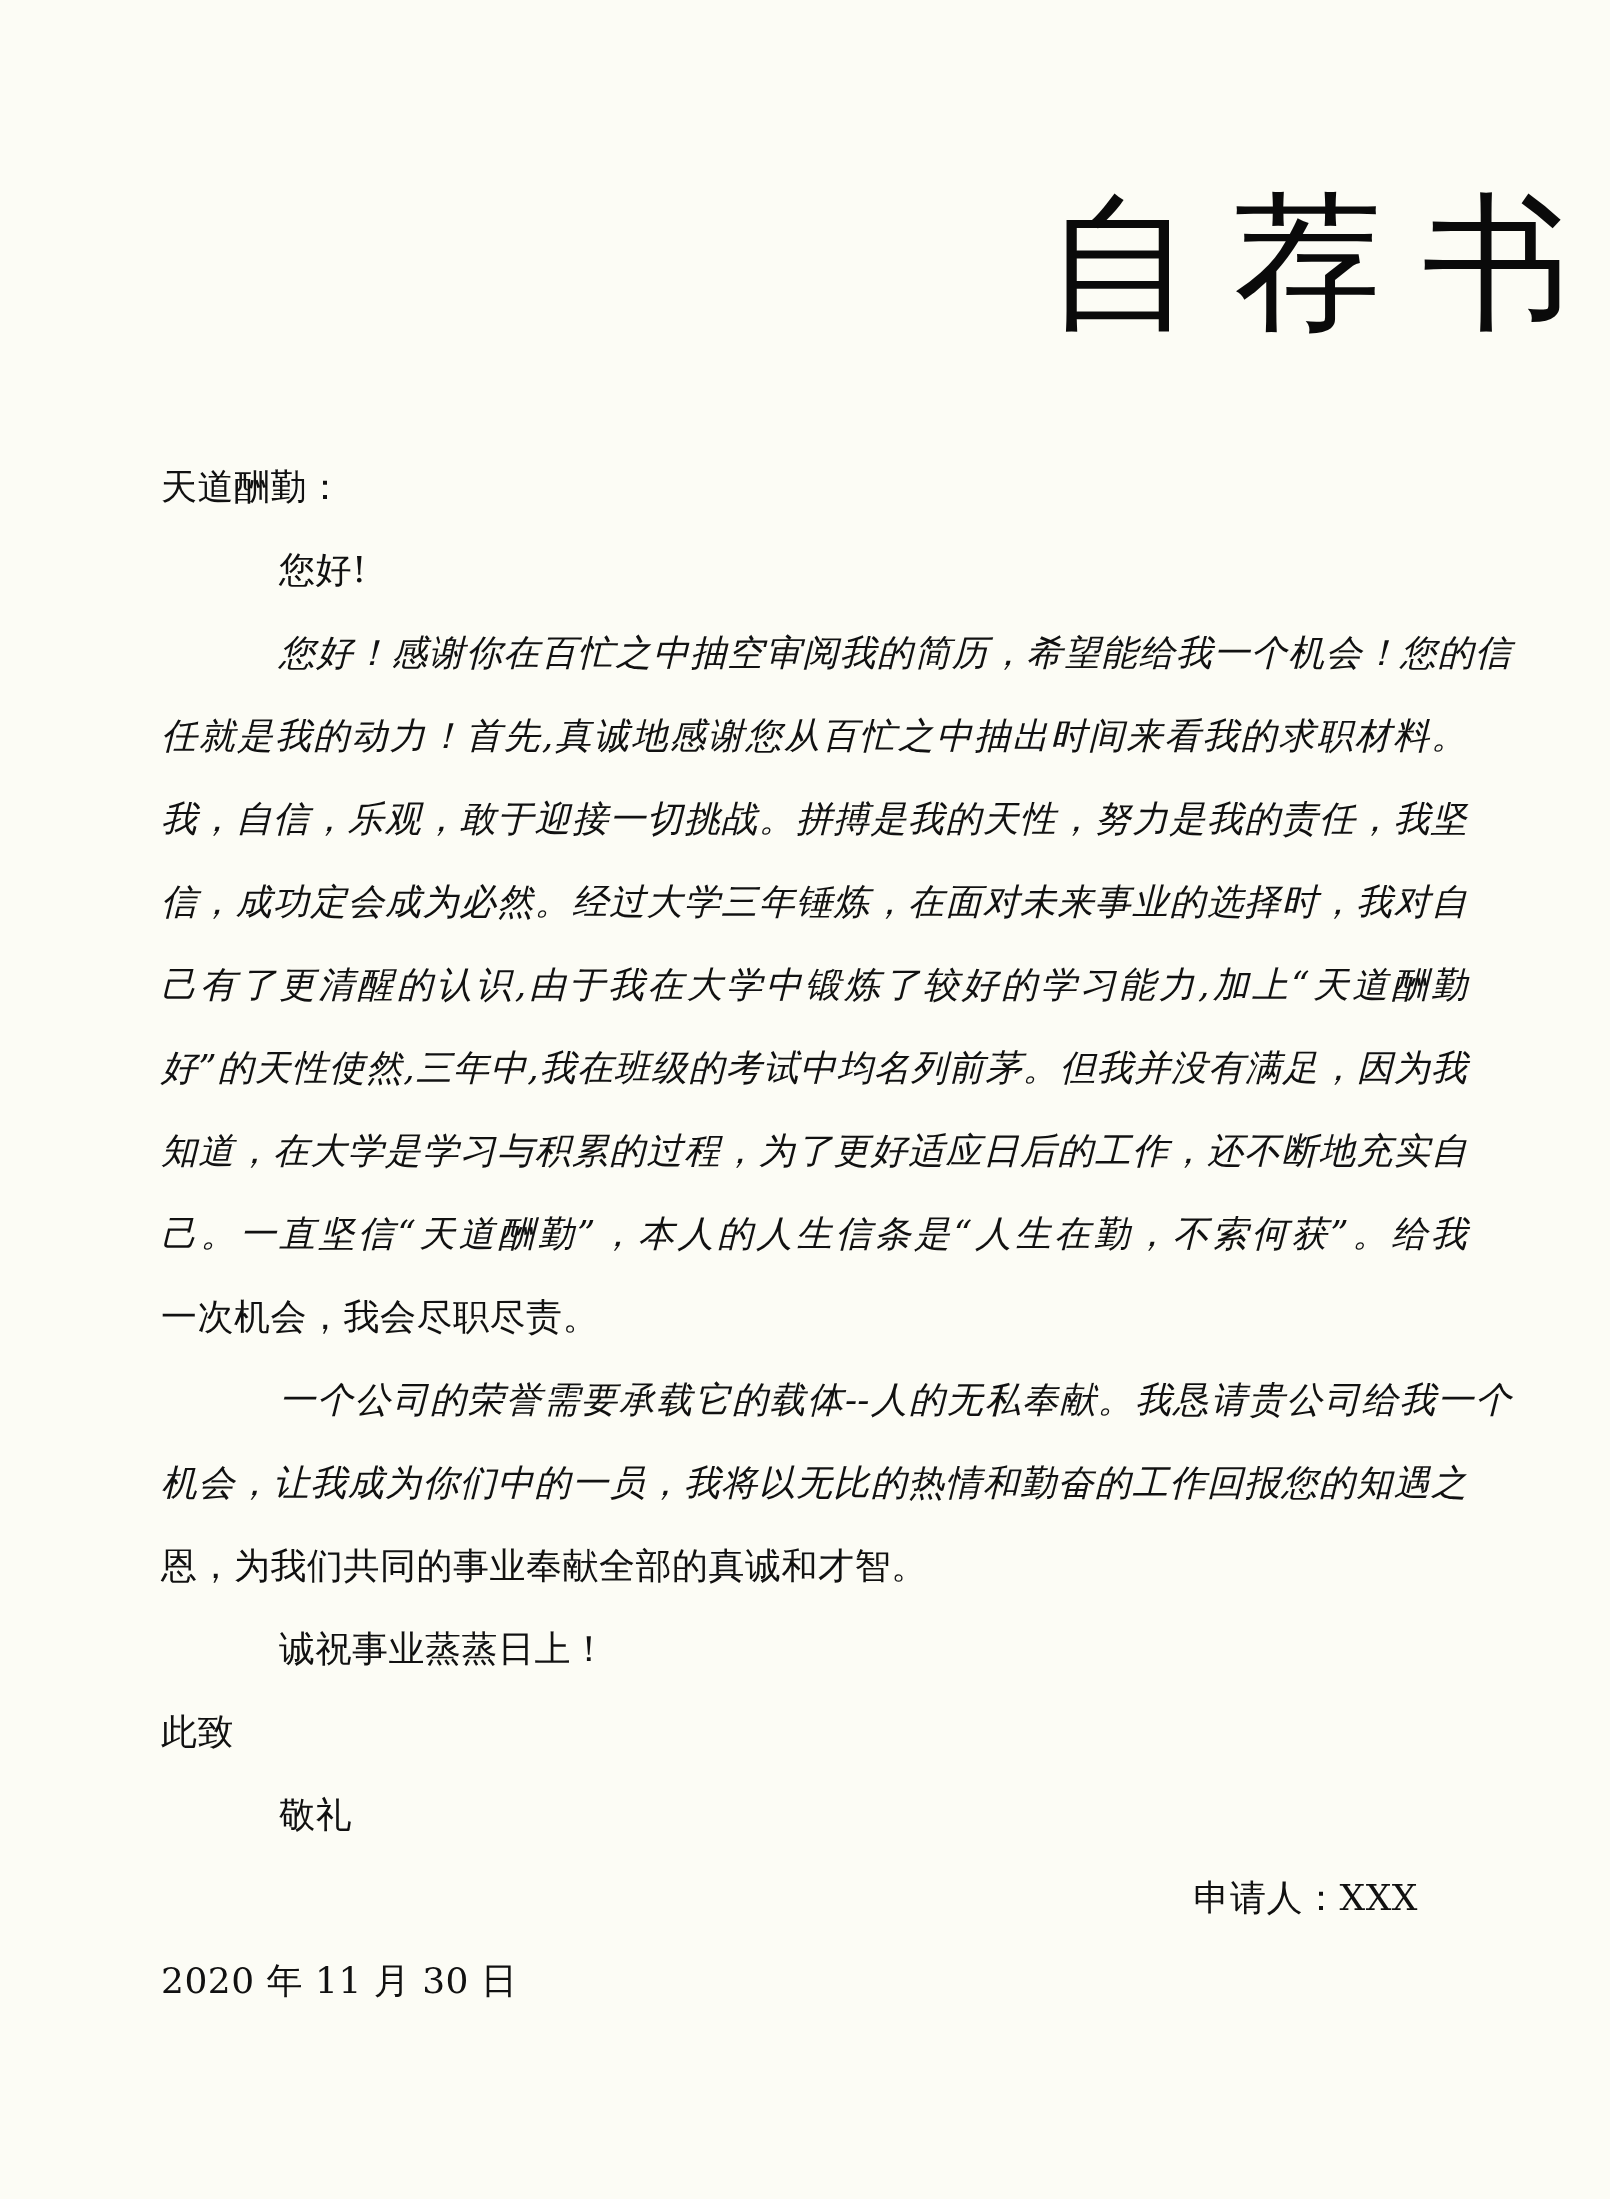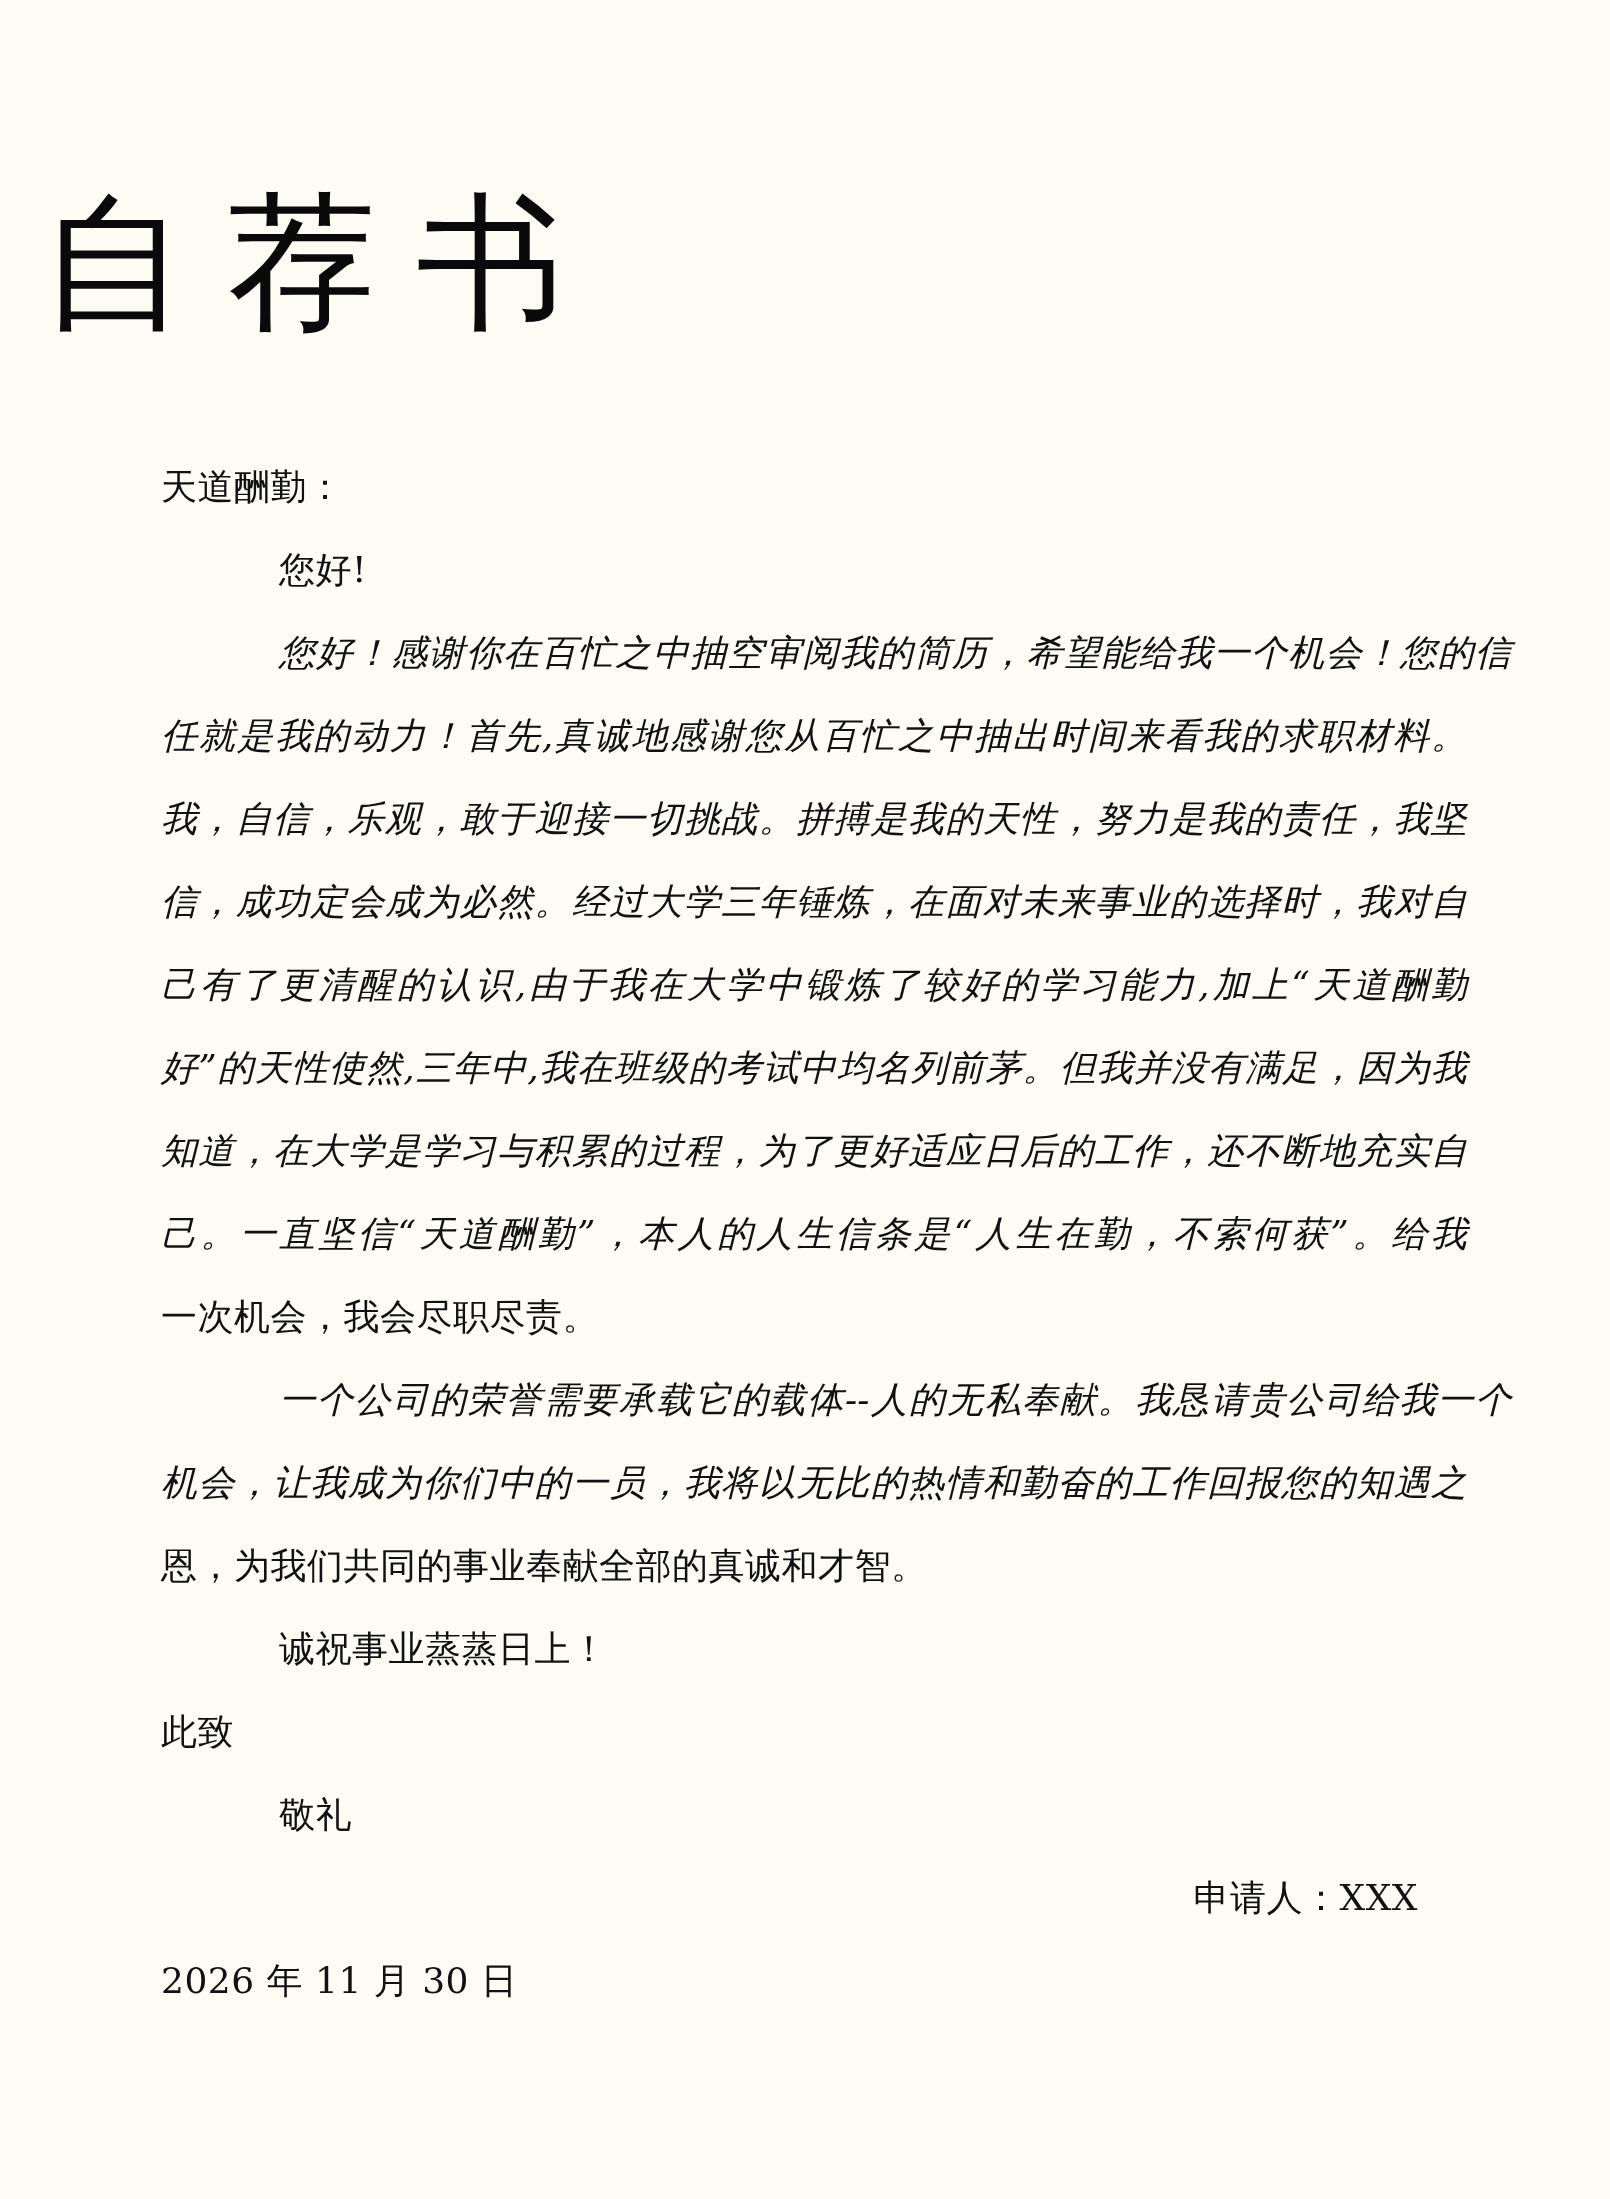--- a/index.html
+++ b/index.html
@@ -8,21 +8,21 @@
     background: #fcfcf5;
     position: relative;
     overflow: hidden;
     font-family: "DejaVu Serif", "Liberation Serif", serif;
     color: #111;
   }
   .title {
     position: absolute;
     left: 0; width: 1610px;
     top: 178px;
-    text-align: left;
+    text-align: right;
     font-family: "DejaVu Sans", "Liberation Sans", sans-serif;
     font-size: 148px;
     line-height: 170px;
     letter-spacing: 40px;
     padding-left: 40px;
     box-sizing: border-box;
     font-weight: normal;
     color: #0a0a0a;
   }
   .line {
@@ -67,13 +67,13 @@
 <div>
   <div class="line indent justify" style="top:1378px">一个公司的荣誉需要承载它的载体--人的无私奉献。我恳请贵公司给我一个</div>
   <div class="line justify" style="top:1461px">机会，让我成为你们中的一员，我将以无比的热情和勤奋的工作回报您的知遇之</div>
   <div class="line" style="top:1544px">恩，为我们共同的事业奉献全部的真诚和才智。</div>
 </div>
 
 <div class="line indent" style="top:1627px">诚祝事业蒸蒸日上！</div>
 <div class="line" style="top:1710px">此致</div>
 <div class="line indent" style="top:1793px">敬礼</div>
 <div class="line right" style="top:1876px">申请人：XXX</div>
-<div class="line" style="top:1959px">2026 年 11 月 30 日</div>
+<div class="line" style="top:1959px">2020 年 11 月 30 日</div>
 
 </body></html>

